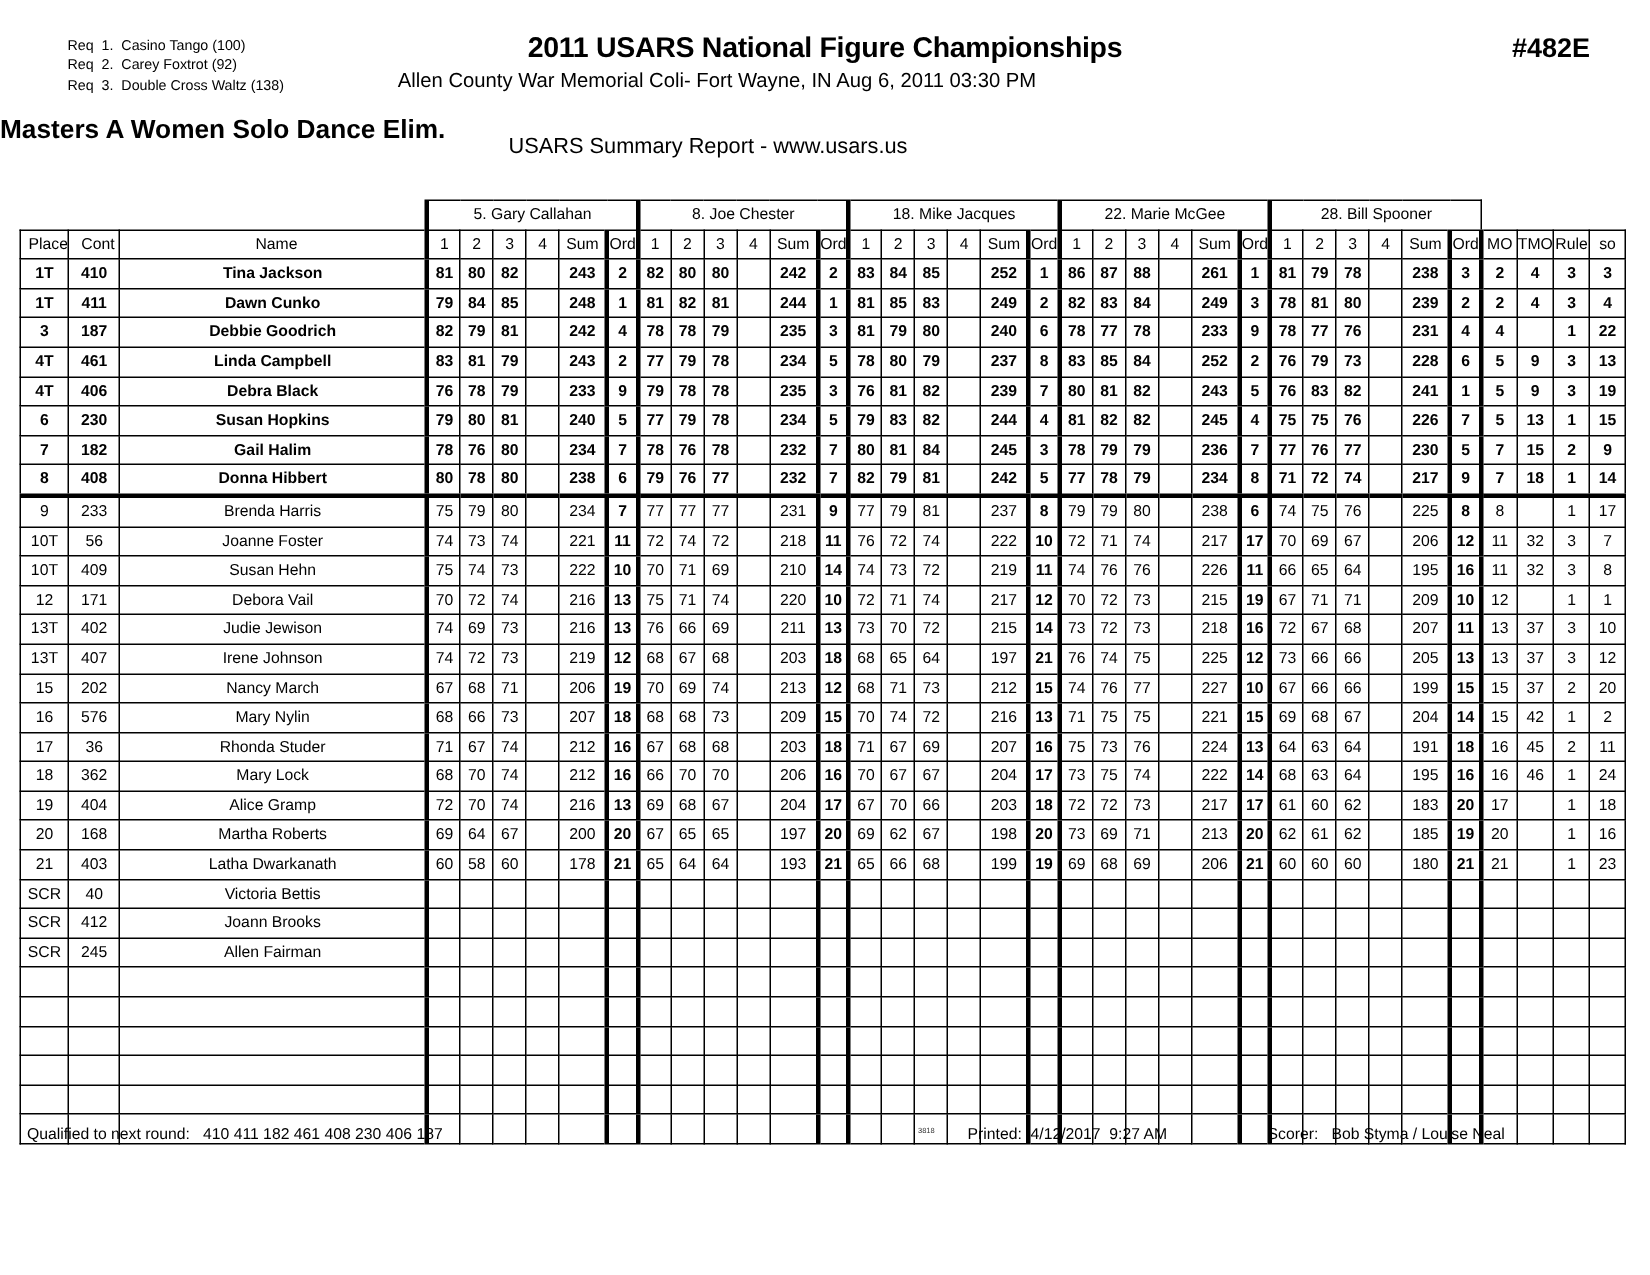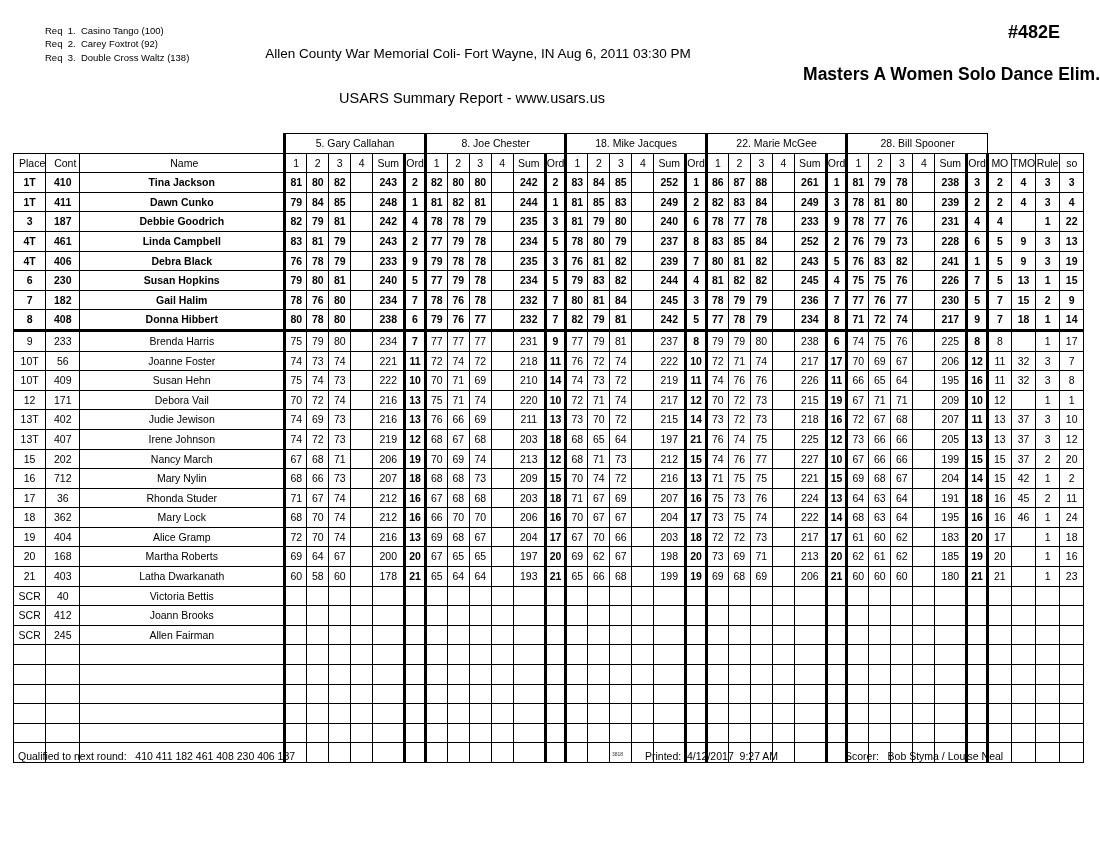--- a/index.html
+++ b/index.html
@@ -9,21 +9,21 @@
     -webkit-font-smoothing:none;
   }
   .page{position:relative;width:1100px;height:850px;overflow:hidden;}
 
   
   .reqs{position:absolute;left:14px;top:24px;font-size:9.5px;line-height:13.4px;}
   .reqs div{white-space:pre;padding-left:31px;}
   .title-main{position:absolute;left:0;top:22px;width:1100px;text-align:center;
               font-size:19px;font-weight:bold;letter-spacing:-0.2px;}
   .title-venue{position:absolute;left:0;top:46px;width:956px;text-align:center;font-size:13.5px;}
-  .title-event{position:absolute;left:0;top:64px;width:1100px;text-align:right;
+  .title-event{position:absolute;left:0;top:76px;width:1100px;text-align:left;
                font-size:17.5px;font-weight:bold;}
   .title-report{position:absolute;left:0;top:90px;width:944px;text-align:center;font-size:14.5px;}
   .event-no{position:absolute;right:40px;top:22px;font-size:18px;font-weight:bold;}
 
   
   table.grid{position:absolute;left:13px;top:133px;border-collapse:collapse;table-layout:fixed;}
   table.grid td{
     border:1px solid #000;padding:0;margin:0;
     font-size:10.5px;height:18.6px;line-height:18.6px;
     text-align:center;overflow:hidden;white-space:nowrap;
@@ -54,20 +54,21 @@
 <body>
 
 <div class="page">
 
   <div class="reqs">
     <div>Req  1.  Casino Tango (100)</div>
     <div>Req  2.  Carey Foxtrot (92)</div>
     <div>Req  3.  Double Cross Waltz (138)</div>
   </div>
 
+  <div class="title-main">2011 USARS National Figure Championships</div>
   <div class="title-venue">Allen County War Memorial Coli- Fort Wayne, IN  Aug 6, 2011  03:30 PM</div>
   <div class="title-event">Masters A Women Solo Dance Elim.</div>
   <div class="title-report">USARS Summary Report - www.usars.us</div>
   <div class="event-no">#482E</div>
 
   <table class="grid">
     <colgroup id="cg">
         <col style="width: 30px;">
         <col style="width: 34px;">
         <col style="width: 205px;">
@@ -735,21 +736,21 @@
           <td class="num"></td>
           <td class="num">199</td>
           <td class="num ord tl tr">15</td>
           <td class="num">15</td>
           <td class="num">37</td>
           <td class="num">2</td>
           <td class="num">20</td>
         </tr>
         <tr class="">
           <td class="num">16</td>
-          <td class="num">712</td>
+          <td class="num">576</td>
           <td class="name">Mary Nylin</td>
           <td class="num tl">68</td>
           <td class="num">66</td>
           <td class="num">73</td>
           <td class="num"></td>
           <td class="num">207</td>
           <td class="num ord tl tr">18</td>
           <td class="num tl">68</td>
           <td class="num">68</td>
           <td class="num">73</td>

